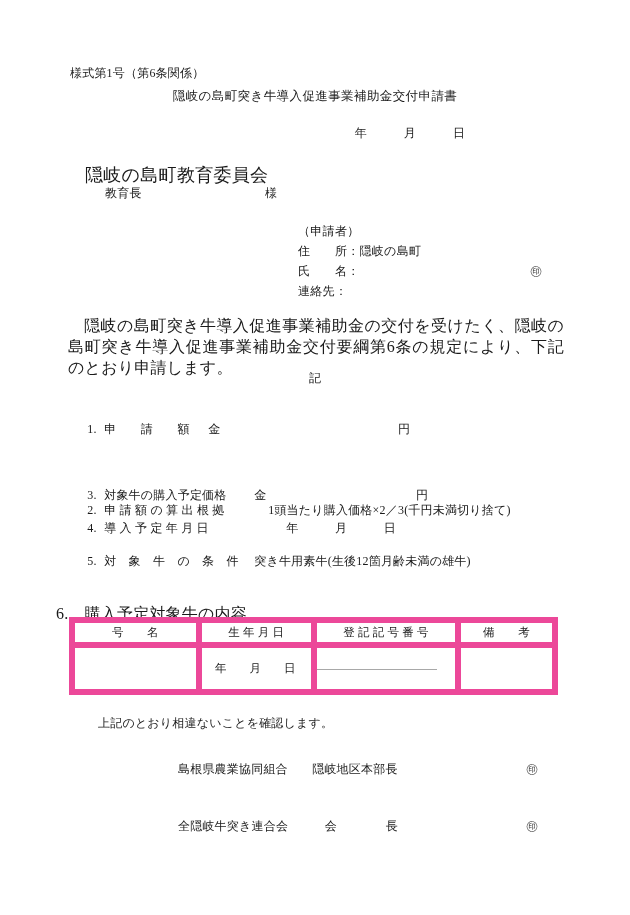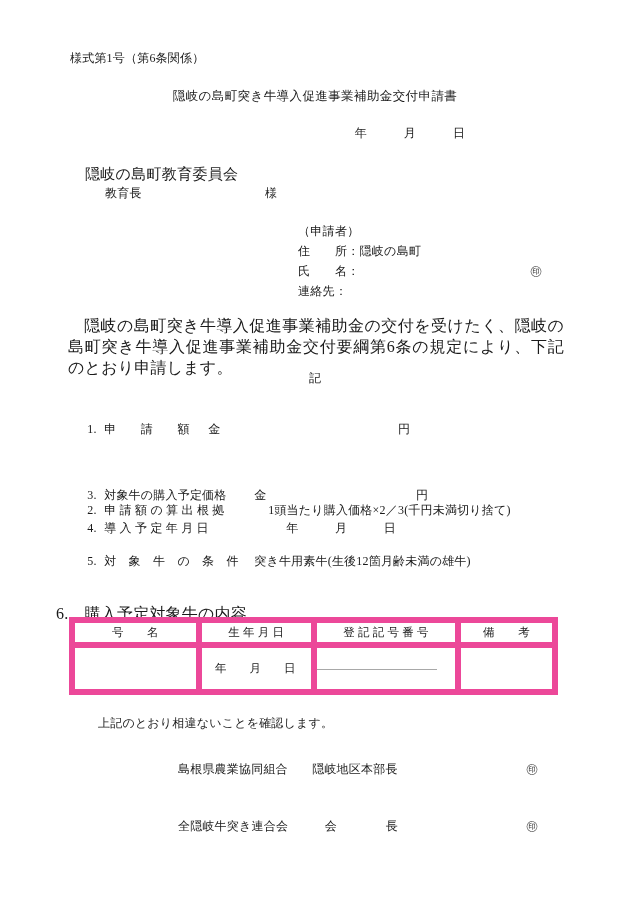--- a/index.html
+++ b/index.html
@@ -24,21 +24,21 @@
     box-sizing: border-box;
   }
   
   .abs {
     position: absolute;
     white-space: pre;
     line-height: 1.2;
   }
   .form-no {
     left: 70px;
-    top: 51px;
+    top: 66px;
     font-size: 12px;
     letter-spacing: 0.2px;
   }
   .doc-title {
     left: 0;
     top: 89px;
     width: 630px;
     text-align: center;
     font-size: 12.5px;
     letter-spacing: 0.4px;
@@ -49,21 +49,21 @@
     width: 630px;
     text-align: center;
     font-size: 12px;
     padding-left: 190px;
     box-sizing: border-box;
     letter-spacing: 0.3px;
   }
   .addressee-org {
     left: 85px;
     top: 165px;
-    font-size: 15px;
+    font-size: 18px;
     letter-spacing: 0.3px;
   }
   .addressee-person {
     left: 105px;
     top: 186px;
     font-size: 12px;
     letter-spacing: 0.3px;
   }
   .applicant-block {
     position: absolute;

